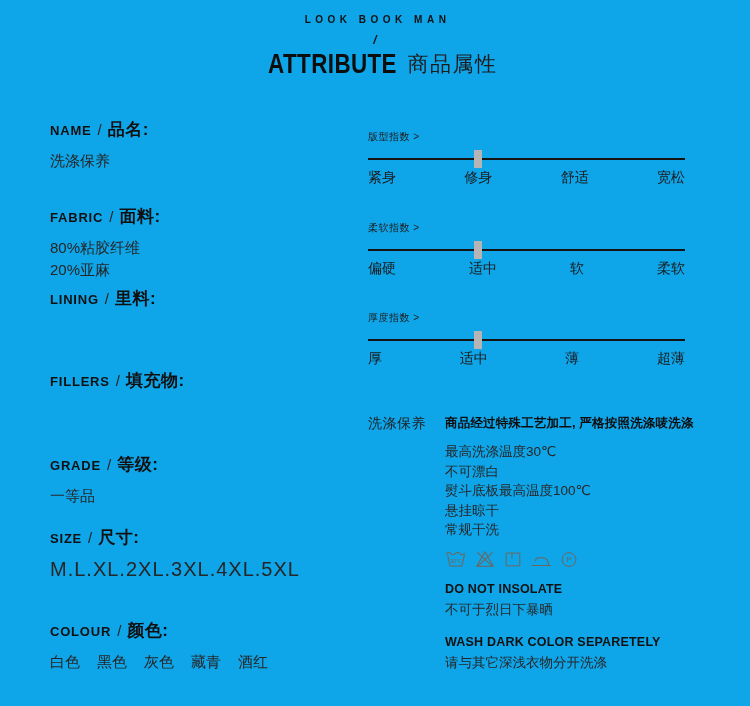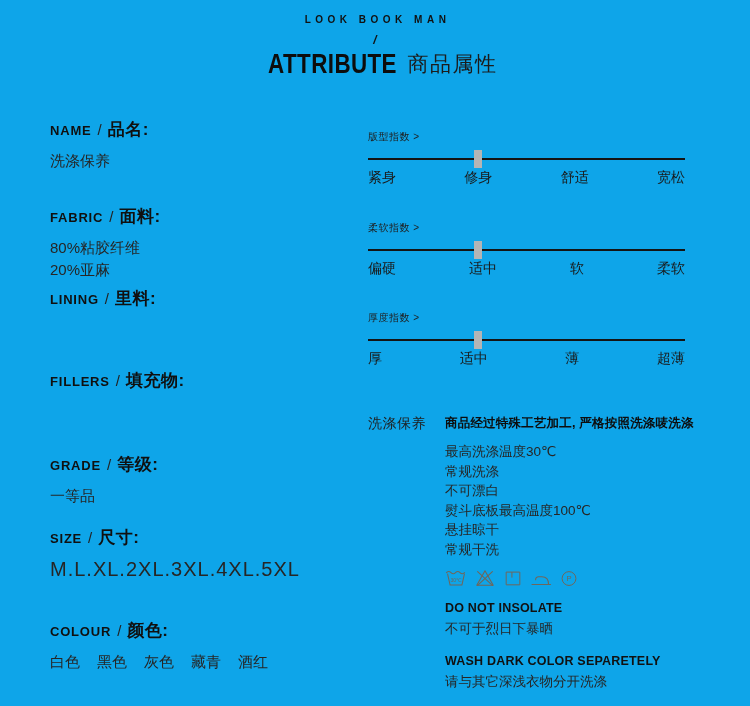--- a/index.html
+++ b/index.html
@@ -167,21 +167,20 @@
       <span>超薄</span>
     </div>
   </div>
 
   <section class="care">
     <div class="care-label">洗涤保养</div>
     <div class="care-body">
       <div class="care-headline">商品经过特殊工艺加工, 严格按照洗涤唛洗涤</div>
       <ul class="care-list">
         <li>最高洗涤温度30℃</li>
-        <li>常规洗涤</li>
         <li>不可漂白</li>
         <li>熨斗底板最高温度100℃</li>
         <li>悬挂晾干</li>
         <li>常规干洗</li>
       </ul>
       <div class="care-icons">
         <span class="cicon">
           <svg width="22" height="20" viewBox="0 0 22 20" fill="none" stroke="#6e675c" stroke-width="1.1" stroke-linecap="round">
             <path d="M1.5 4.6 C3 3.1 4.5 3.1 6 4.6 C7.5 6.1 9 6.1 10.5 4.6 C12 3.1 13.5 3.1 15 4.6 C16.5 6.1 18 6.1 19.5 4.6"></path>
             <path d="M2.6 6 L5.1 17 L16.9 17 L19.4 6"></path>

